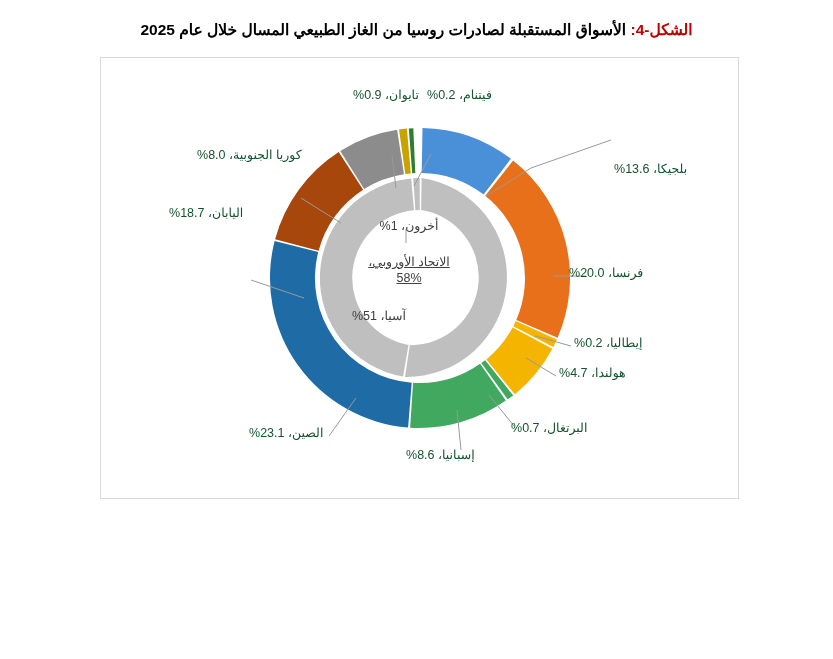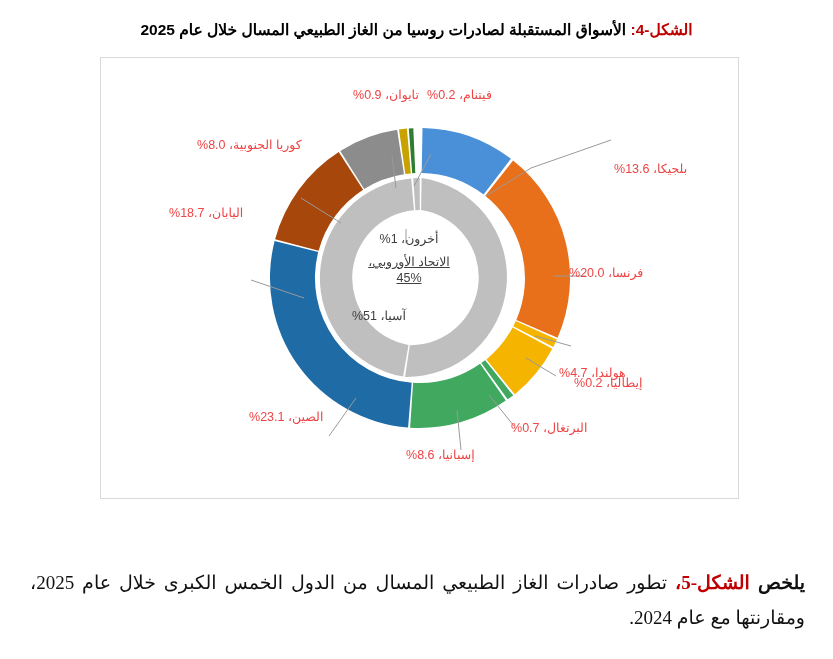--- a/index.html
+++ b/index.html
@@ -42,21 +42,21 @@
     left:50%; top:50%;
     transform:translate(-50%,-50%);
     width:330px;height:330px;
   }
   .donut-wrap svg{display:block;}
 
   
   .lbl{
     position:absolute;
     font-size:12.5px;
-    color:#ef4444;
+    color:#14532d;
     white-space:nowrap;
     direction:rtl;
     line-height:1.25;
   }
 
   
   .inner-lbl{
     position:absolute;
     font-size:12.5px;
     color:#404040;
@@ -160,39 +160,34 @@
         <path d="M 295 130 L 291 98"></path>
 
         <path d="M 313 128 L 330 96"></path>
 
         <path d="M 305 171 L 305 185"></path>
       </g>
     </svg>
 
     <div class="lbl" style="left:513px;top:66px;margin-top:38px;">بلجيكا، 13.6%</div>
     <div class="lbl" style="left:468px;top:208px;">فرنسا، 20.0%</div>
-    <div class="lbl" style="left:473px;top:278px;margin-top:40px;">إيطاليا، 0.2%</div>
+    <div class="lbl" style="left:473px;top:278px;">إيطاليا، 0.2%</div>
     <div class="lbl" style="left:458px;top:308px;">هولندا، 4.7%</div>
     <div class="lbl" style="left:410px;top:363px;">البرتغال، 0.7%</div>
     <div class="lbl" style="left:305px;top:390px;">إسبانيا، 8.6%</div>
-    <div class="lbl" style="left:148px;top:352px;">الصين، 23.1%</div>
+    <div class="lbl" style="left:148px;top:368px;">الصين، 23.1%</div>
     <div class="lbl" style="left:68px;top:148px;text-align:center;">اليابان، 18.7%</div>
-    <div class="lbl" style="left:96px;top:80px;">كوريا الجنوبية، 8.0%</div>
+    <div class="lbl" style="left:96px;top:90px;">كوريا الجنوبية، 8.0%</div>
     <div class="lbl" style="left:252px;top:30px;">تايوان، 0.9%</div>
     <div class="lbl" style="left:326px;top:30px;">فيتنام، 0.2%</div>
 
-    <div class="inner-lbl" style="left:258px;top:160px;width:100px;margin-top:13px;">أخرون، 1%</div>
+    <div class="inner-lbl" style="left:258px;top:160px;width:100px;">أخرون، 1%</div>
     <div class="inner-lbl" style="left:248px;top:196px;width:120px;text-decoration:underline;">
       <span>الاتحاد الأوروبي،</span><br>
-      <span>45%</span>
+      <span>58%</span>
     </div>
     <div class="inner-lbl" style="left:228px;top:250px;width:100px;">آسيا، 51%</div>
 
   </div>
 
 
-  <div class="para">
-    <b>يلخص</b>
-    <span class="red">الشكل-5،</span>
-    <span>تطور صادرات الغاز الطبيعي المسال من الدول الخمس الكبرى خلال عام 2025، ومقارنتها مع عام 2024.</span>
-  </div>
 
 </div>
 
 </body></html>

